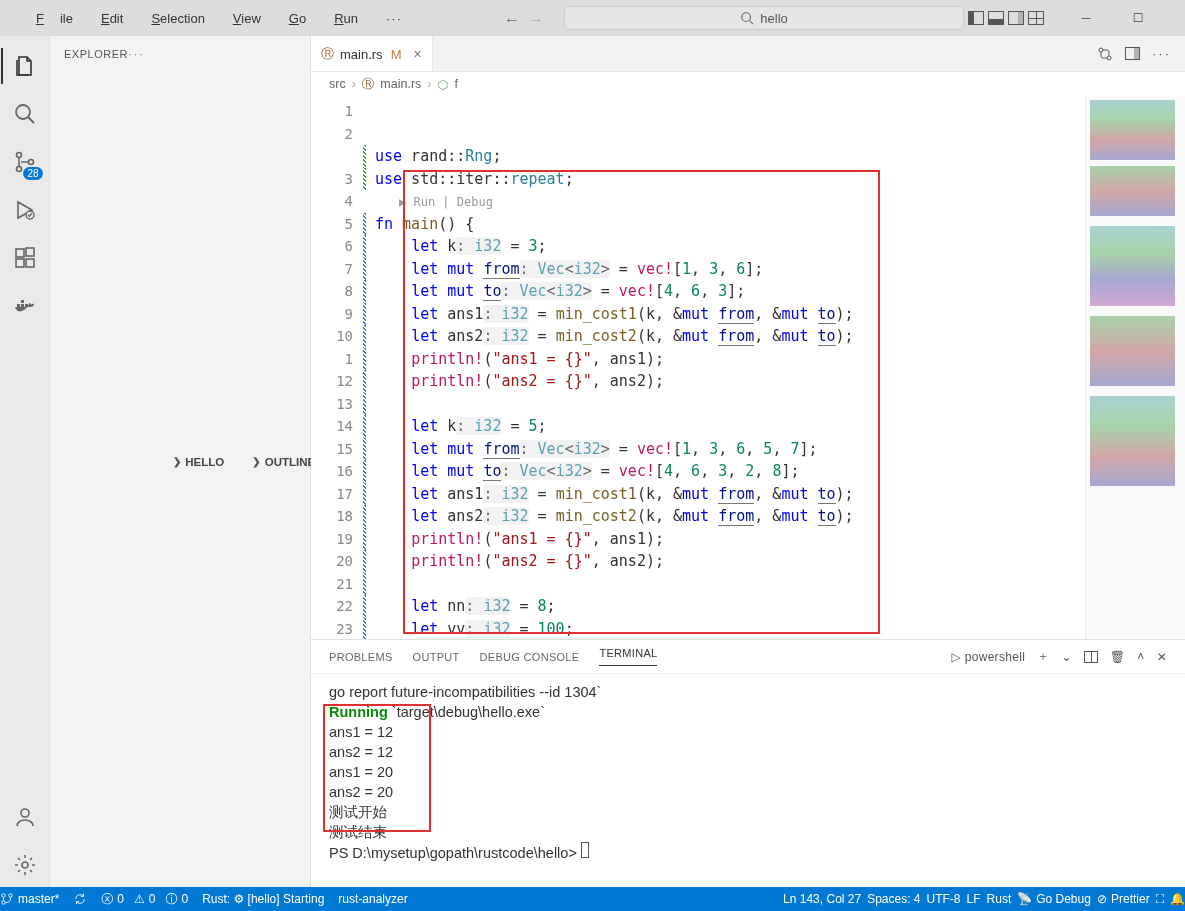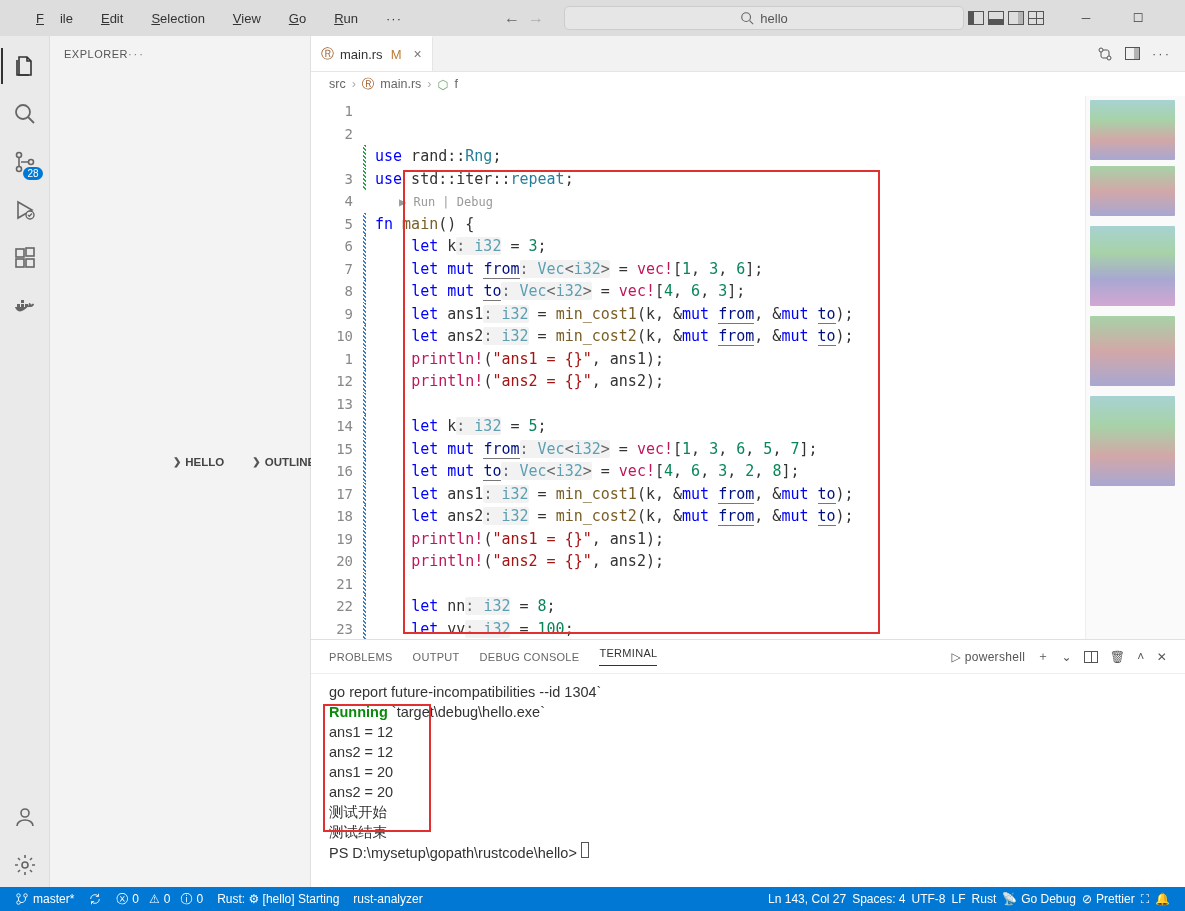--- a/index.html
+++ b/index.html
@@ -101,21 +101,21 @@
 .minimap .blob { position:absolute; left:4px; right:10px; border-radius:1px; }
 
 .panel { height: 248px; border-top:1px solid #e0e0e0; display:flex; flex-direction:column;}
 .panel-tabs { height:34px; display:flex; align-items:center; gap:20px; padding:0 18px; font-size:11px; color:#666; border-bottom:1px solid #eee; letter-spacing:0.3px;}
 .panel-tabs span.active { color:#333; border-bottom:1px solid #333; padding-bottom:6px;}
 .panel-tabs .ptright { margin-left:auto; display:flex; align-items:center; gap:12px; color:#555; font-size:12px;}
 .terminal { flex:1; padding:8px 18px; font-family:Liberation Sans, sans-serif; font-size:14.5px; line-height:20px; color:#333; position:relative;}
 .terminal .green { color:#0a8a0a; font-weight:bold;}
 .terminal .cursor { display:inline-block; width:8px; height:16px; border:1px solid #555;}
 
-.statusbar { height:24px; background:#0078d4; color:#fff; display:flex; align-items:center; font-size:12px; padding:0 15px; gap:14px;}
+.statusbar { height:24px; background:#0078d4; color:#fff; display:flex; align-items:center; font-size:12px; padding:0 0; gap:14px;}
 .statusbar .sb { display:flex; align-items:center; gap:4px; }
 .statusbar .sbgroup { display:flex; gap:10px; }
 .statusbar .right { margin-left:auto; display:flex; gap:6px;}
 svg { display:block; }
 </style>
 </head>
 <body>
 
 <div class="titlebar">
   <svg class="logo" viewBox="0 0 24 24">

